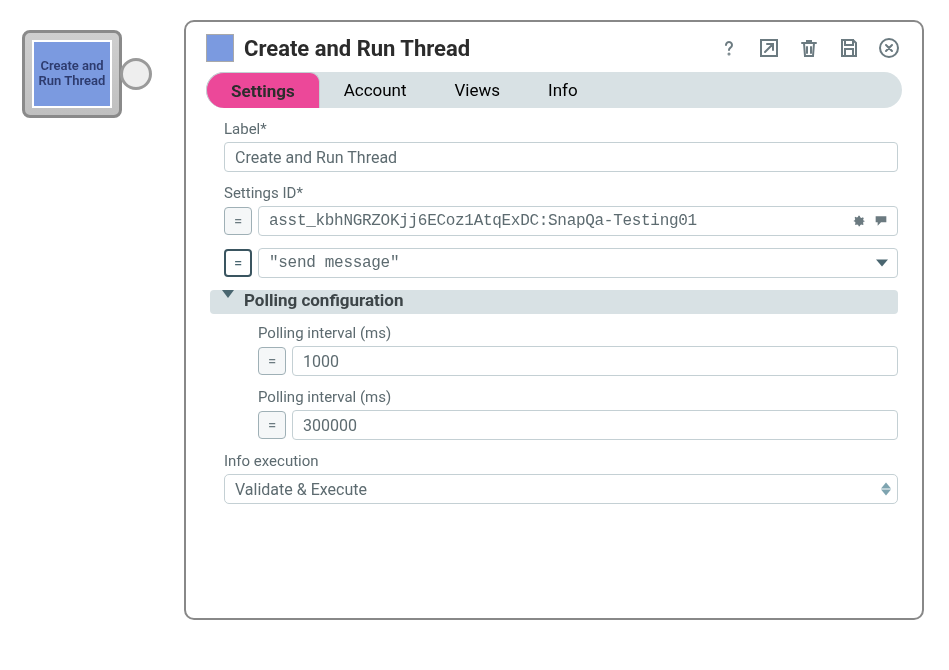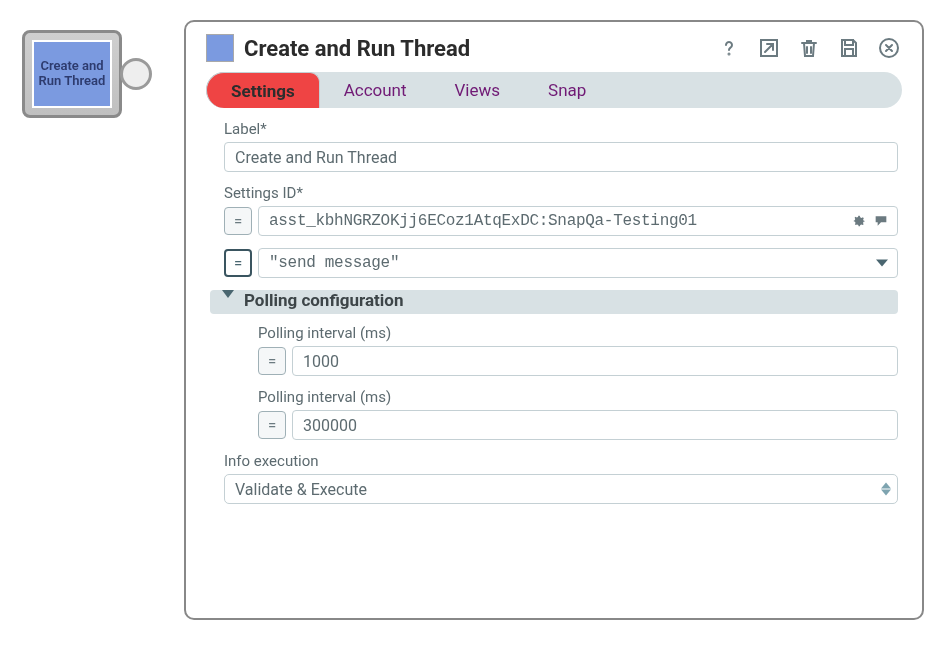--- a/index.html
+++ b/index.html
@@ -99,25 +99,25 @@
     border-radius: 18px;
     height: 36px;
     padding: 0 8px 0 0;
     margin: 4px 0 12px 0;
   }
   .tab {
     padding: 0 24px;
     height: 36px;
     line-height: 36px;
     font-size: 17px;
-    color: #701a75;
+    color: #000000;
     cursor: pointer;
   }
   .tab.active {
-    background: #ef4444;
+    background: #ec4899;
     border-top-left-radius: 18px;
     border-top-right-radius: 10px;
     border-bottom-left-radius: 18px;
     border: 1px solid #c4d0d4;
     border-bottom: none;
     font-weight: 700;
     color: #2d2d2d;
   }
 
   
@@ -254,21 +254,21 @@
             <path d="M9 9l6 6M15 9l-6 6" stroke-linecap="round"></path>
           </svg>
       </div>
     </div>
   </div>
 
   <div class="tabs">
     <div class="tab active">Settings</div>
     <div class="tab">Account</div>
     <div class="tab">Views</div>
-    <div class="tab">Snap</div>
+    <div class="tab">Info</div>
   </div>
 
   <div class="form">
 
     <div class="form-row">
       <label class="form-label">Label*</label>
       <div class="input-line">
         <input class="text-input" value="Create and Run Thread" style="">
       </div>
     </div>

